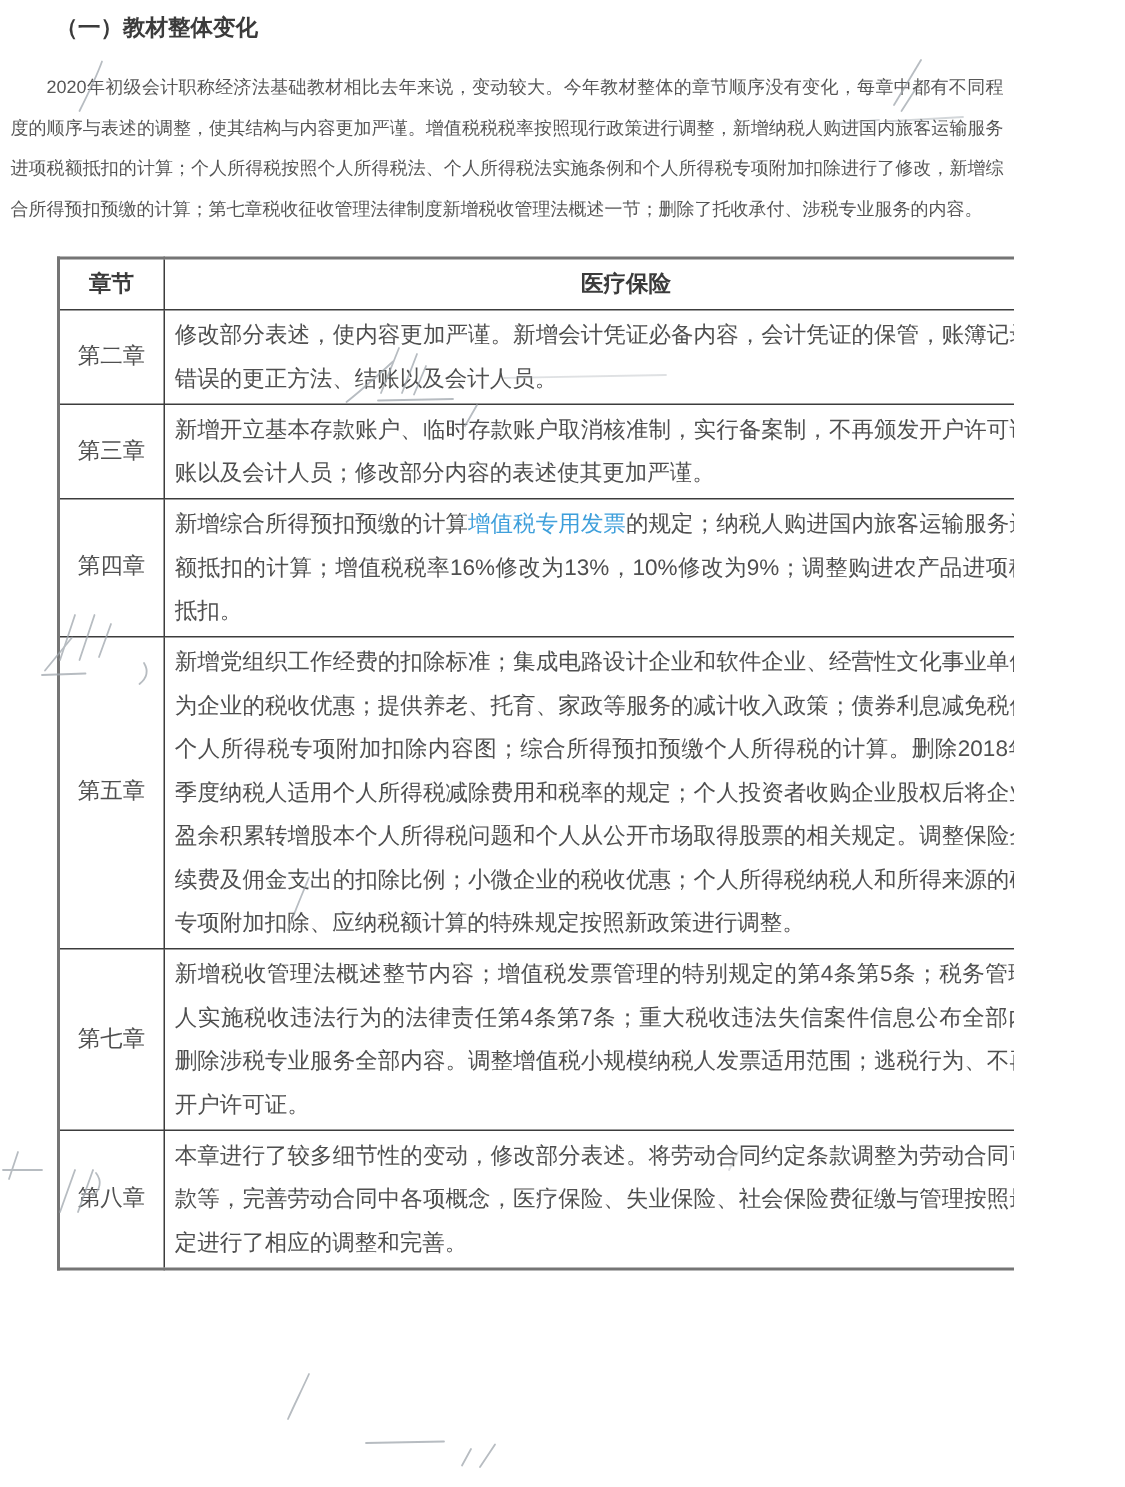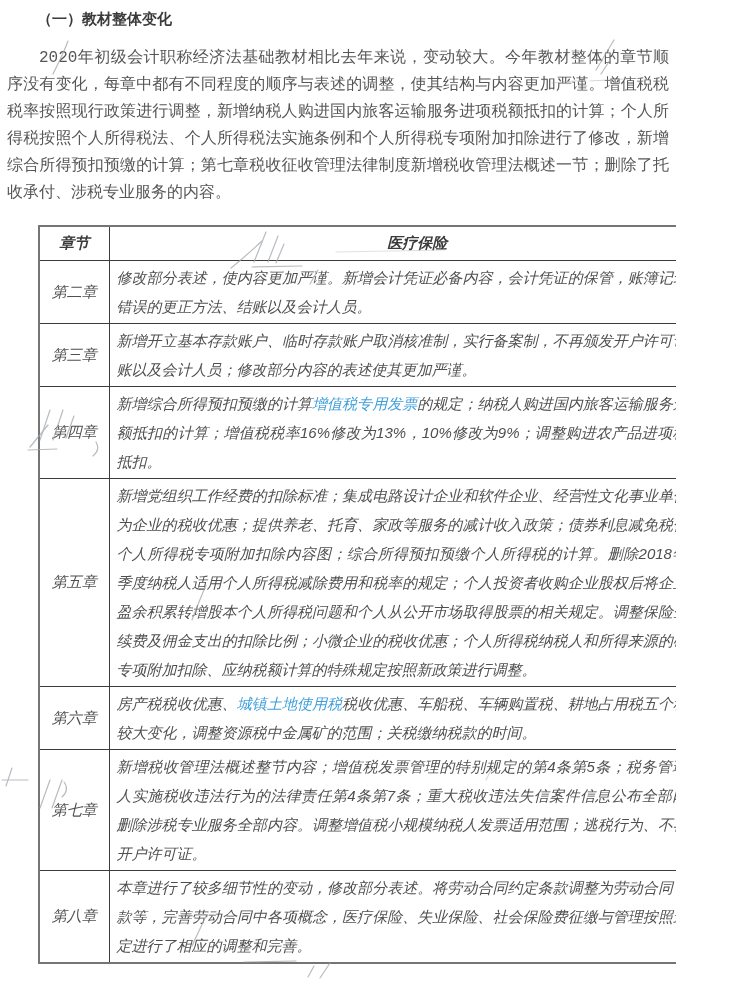--- a/index.html
+++ b/index.html
@@ -22,37 +22,36 @@
   .sec-heading{
     margin:0 0 0 30px;
     font-size:15px;
     font-weight:bold;
     color:#3b3b3b;
     line-height:22px;
   }
   .sec-heading.second{margin-top:34px;}
   .overview{
     margin:15px 0 0 0;
-    font-size:16px;
+    font-size:12px;
     line-height:27px;
     text-align:justify;
     text-indent:2em;
     color:#565656;
-    font-family:Liberation Mono, monospace;
   }
   table.changes{
     margin:18px 0 0 31px;
     width:689px;
     border-collapse:collapse;
     table-layout:fixed;
     font-size:15px;
     color:var(--body-text);
   }
   table.changes{border:2px solid var(--b-outer);}
-  table.changes th,table.changes td{border:1px solid var(--b-inner);font-style:italic;}
+  table.changes th,table.changes td{border:1px solid var(--b-inner);}
   table.changes th{
     height:34px;
     font-weight:bold;
     color:#3b3b3b;
     text-align:center;
     padding:2px 4px;
   }
   col.c-chapter{width:70px;}
   td.chapter-cell{
     text-align:center;
@@ -104,24 +103,20 @@
       </tr>
       <tr>
         <td class="chapter-cell">第四章</td>
         <td class="changes-cell"><span>新增综合所得预扣预缴的计算</span><span class="kw">增值税专用发票</span><span>的规定；纳税人购进国内旅客运输服务进项税额抵扣的计算；增值税税率16%修改为13%，10%修改为9%；调整购进农产品进项税额的抵扣。</span></td>
       </tr>
       <tr>
         <td class="chapter-cell">第五章</td>
         <td class="changes-cell"><span>新增党组织工作经费的扣除标准；集成电路设计企业和软件企业、经营性文化事业单位转制为企业的税收优惠；提供养老、托育、家政等服务的减计收入政策；债券利息减免税优惠；个人所得税专项附加扣除内容图；综合所得预扣预缴个人所得税的计算。删除2018年第四季度纳税人适用个人所得税减除费用和税率的规定；个人投资者收购企业股权后将企业原有盈余积累转增股本个人所得税问题和个人从公开市场取得股票的相关规定。调整保险企业手续费及佣金支出的扣除比例；小微企业的税收优惠；个人所得税纳税人和所得来源的确定、专项附加扣除、应纳税额计算的特殊规定按照新政策进行调整。</span></td>
       </tr>
       <tr>
-        <td class="chapter-cell">第六章</td>
-        <td class="changes-cell"><span>房产税税收优惠、</span><span class="kw">城镇土地使用税</span><span>税收优惠、车船税、车辆购置税、耕地占用税五个税种有较大变化，调整资源税中金属矿的范围；关税缴纳税款的时间。</span></td>
-      </tr>
-      <tr>
         <td class="chapter-cell">第七章</td>
         <td class="changes-cell"><span>新增税收管理法概述整节内容；增值税发票管理的特别规定的第4条第5条；税务管理相对人实施税收违法行为的法律责任第4条第7条；重大税收违法失信案件信息公布全部内容。删除涉税专业服务全部内容。调整增值税小规模纳税人发票适用范围；逃税行为、不再颁发开户许可证。</span></td>
       </tr>
       <tr>
         <td class="chapter-cell">第八章</td>
         <td class="changes-cell"><span>本章进行了较多细节性的变动，修改部分表述。将劳动合同约定条款调整为劳动合同可备条款等，完善劳动合同中各项概念，医疗保险、失业保险、社会保险费征缴与管理按照最新规定进行了相应的调整和完善。</span></td>
       </tr>
     </tbody>
   </table>
 

